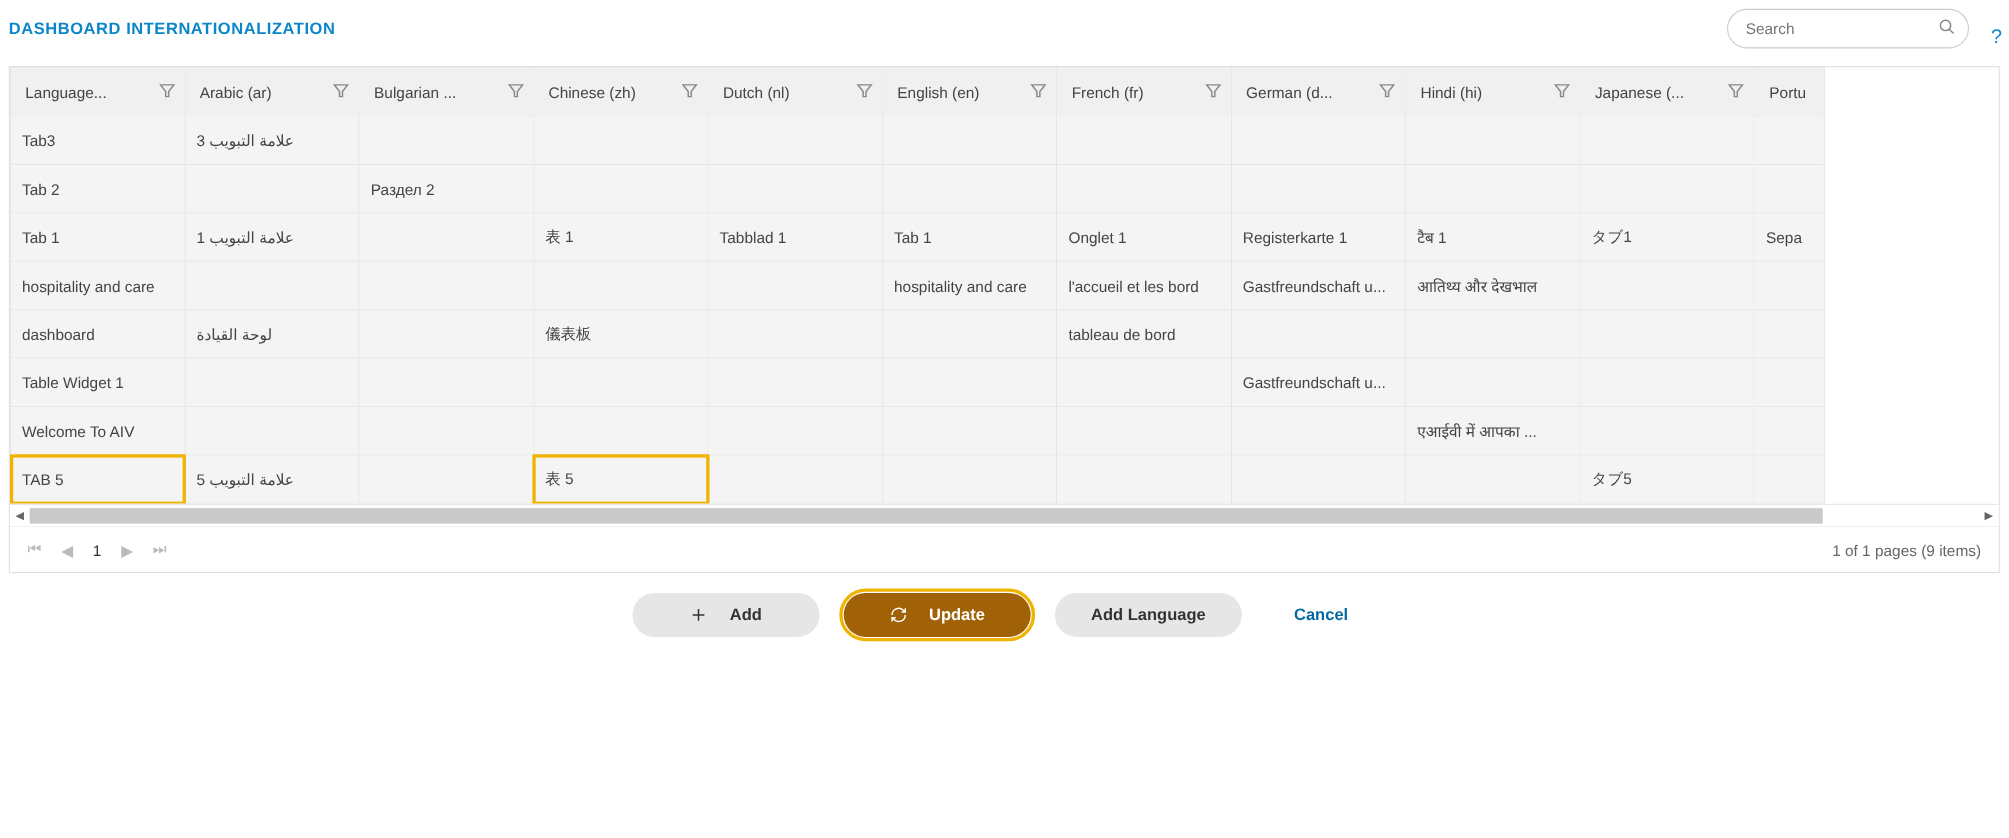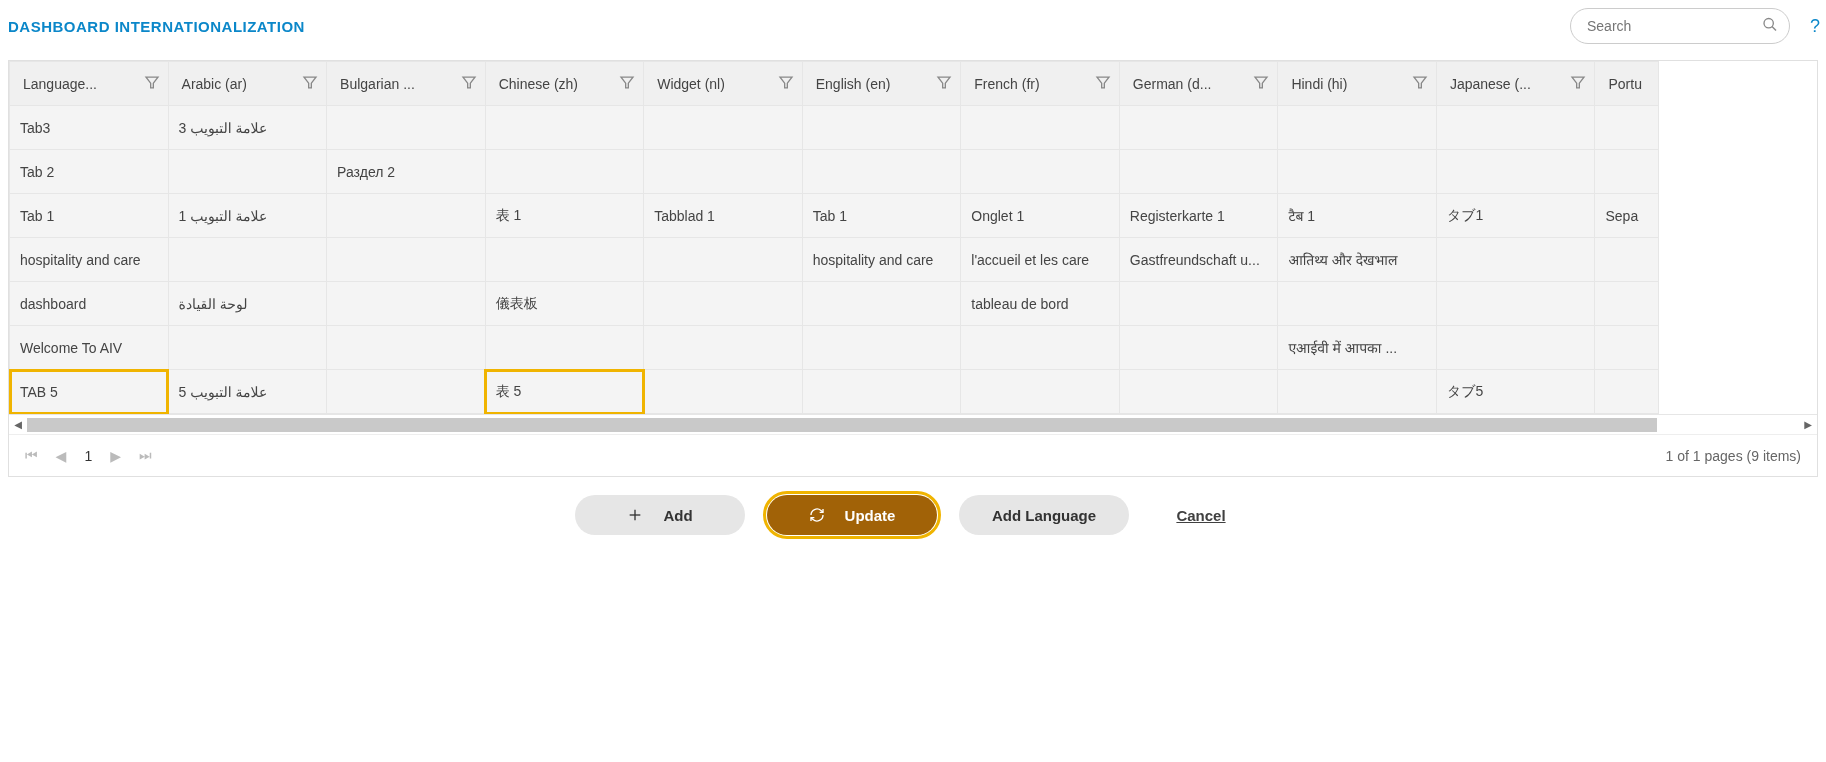--- a/index.html
+++ b/index.html
@@ -19,21 +19,21 @@
     padding: 8px 0 8px 8px;
   }
   .title {
     color: #0b87c9;
     font-size: 15px;
     font-weight: 600;
     letter-spacing: 0.5px;
   }
   .top-right {
     display: flex;
-    align-items: center;
+    align-items: flex-end;
     gap: 20px;
   }
   .search-wrap {
     position: relative;
     width: 220px;
     height: 36px;
   }
   .search-input {
     width: 100%;
     height: 100%;
@@ -151,21 +151,21 @@
     font-size: 15px;
     cursor: pointer;
     display: inline-flex;
     align-items: center;
     justify-content: center;
     gap: 20px;
     font-weight: 600;
   }
   .btn-grey { background: #e6e6e6; color: #333; }
   .btn-blue { background: #a16207; color: #fff; outline: 3px solid #f0b400; outline-offset: 1px; }
-  .btn-plain { background: transparent; color: #404040; min-width: 100px; text-decoration: underline; }
+  .btn-plain { background: transparent; color: #0369a1; min-width: 100px; }
   svg.icon { width: 16px; height: 16px; }
 </style>
 </head>
 <body>
 
 <div class="topbar">
   <div class="title">DASHBOARD INTERNATIONALIZATION</div>
   <div class="top-right">
     <div class="search-wrap">
       <input class="search-input" type="text" placeholder="Search" style="">
@@ -190,21 +190,21 @@
                 </svg></span></th>
             <th class="col-ar"><span>Arabic (ar)</span><span class="filter-icon"><svg class="icon" viewBox="0 0 24 24" fill="none" stroke="#888" stroke-width="2">
                   <polygon points="3 4 21 4 14 13 14 20 10 20 10 13 3 4"></polygon>
                 </svg></span></th>
             <th class="col-std"><span>Bulgarian ...</span><span class="filter-icon"><svg class="icon" viewBox="0 0 24 24" fill="none" stroke="#888" stroke-width="2">
                   <polygon points="3 4 21 4 14 13 14 20 10 20 10 13 3 4"></polygon>
                 </svg></span></th>
             <th class="col-std"><span>Chinese (zh)</span><span class="filter-icon"><svg class="icon" viewBox="0 0 24 24" fill="none" stroke="#888" stroke-width="2">
                   <polygon points="3 4 21 4 14 13 14 20 10 20 10 13 3 4"></polygon>
                 </svg></span></th>
-            <th class="col-std"><span>Widget (nl)</span><span class="filter-icon"><svg class="icon" viewBox="0 0 24 24" fill="none" stroke="#888" stroke-width="2">
+            <th class="col-std"><span>Dutch (nl)</span><span class="filter-icon"><svg class="icon" viewBox="0 0 24 24" fill="none" stroke="#888" stroke-width="2">
                   <polygon points="3 4 21 4 14 13 14 20 10 20 10 13 3 4"></polygon>
                 </svg></span></th>
             <th class="col-std"><span>English (en)</span><span class="filter-icon"><svg class="icon" viewBox="0 0 24 24" fill="none" stroke="#888" stroke-width="2">
                   <polygon points="3 4 21 4 14 13 14 20 10 20 10 13 3 4"></polygon>
                 </svg></span></th>
             <th class="col-std"><span>French (fr)</span><span class="filter-icon"><svg class="icon" viewBox="0 0 24 24" fill="none" stroke="#888" stroke-width="2">
                   <polygon points="3 4 21 4 14 13 14 20 10 20 10 13 3 4"></polygon>
                 </svg></span></th>
             <th class="col-std"><span>German (d...</span><span class="filter-icon"><svg class="icon" viewBox="0 0 24 24" fill="none" stroke="#888" stroke-width="2">
                   <polygon points="3 4 21 4 14 13 14 20 10 20 10 13 3 4"></polygon>
@@ -258,35 +258,48 @@
             <td>タブ1</td>
             <td>Sepa</td>
           </tr>
           <tr>
             <td>hospitality and care</td>
             <td class="rtl"></td>
             <td></td>
             <td></td>
             <td></td>
             <td>hospitality and care</td>
-            <td>l'accueil et les care</td>
+            <td>l'accueil et les bord</td>
             <td>Gastfreundschaft u...</td>
             <td>आतिथ्य और देखभाल</td>
             <td></td>
             <td></td>
           </tr>
           <tr>
             <td>dashboard</td>
             <td class="rtl">لوحة القيادة</td>
             <td></td>
             <td>儀表板</td>
             <td></td>
             <td></td>
             <td>tableau de bord</td>
             <td></td>
+            <td></td>
+            <td></td>
+            <td></td>
+          </tr>
+          <tr>
+            <td>Table Widget 1</td>
+            <td class="rtl"></td>
+            <td></td>
+            <td></td>
+            <td></td>
+            <td></td>
+            <td></td>
+            <td>Gastfreundschaft u...</td>
             <td></td>
             <td></td>
             <td></td>
           </tr>
           <tr>
             <td>Welcome To AIV</td>
             <td class="rtl"></td>
             <td></td>
             <td></td>
             <td></td>

